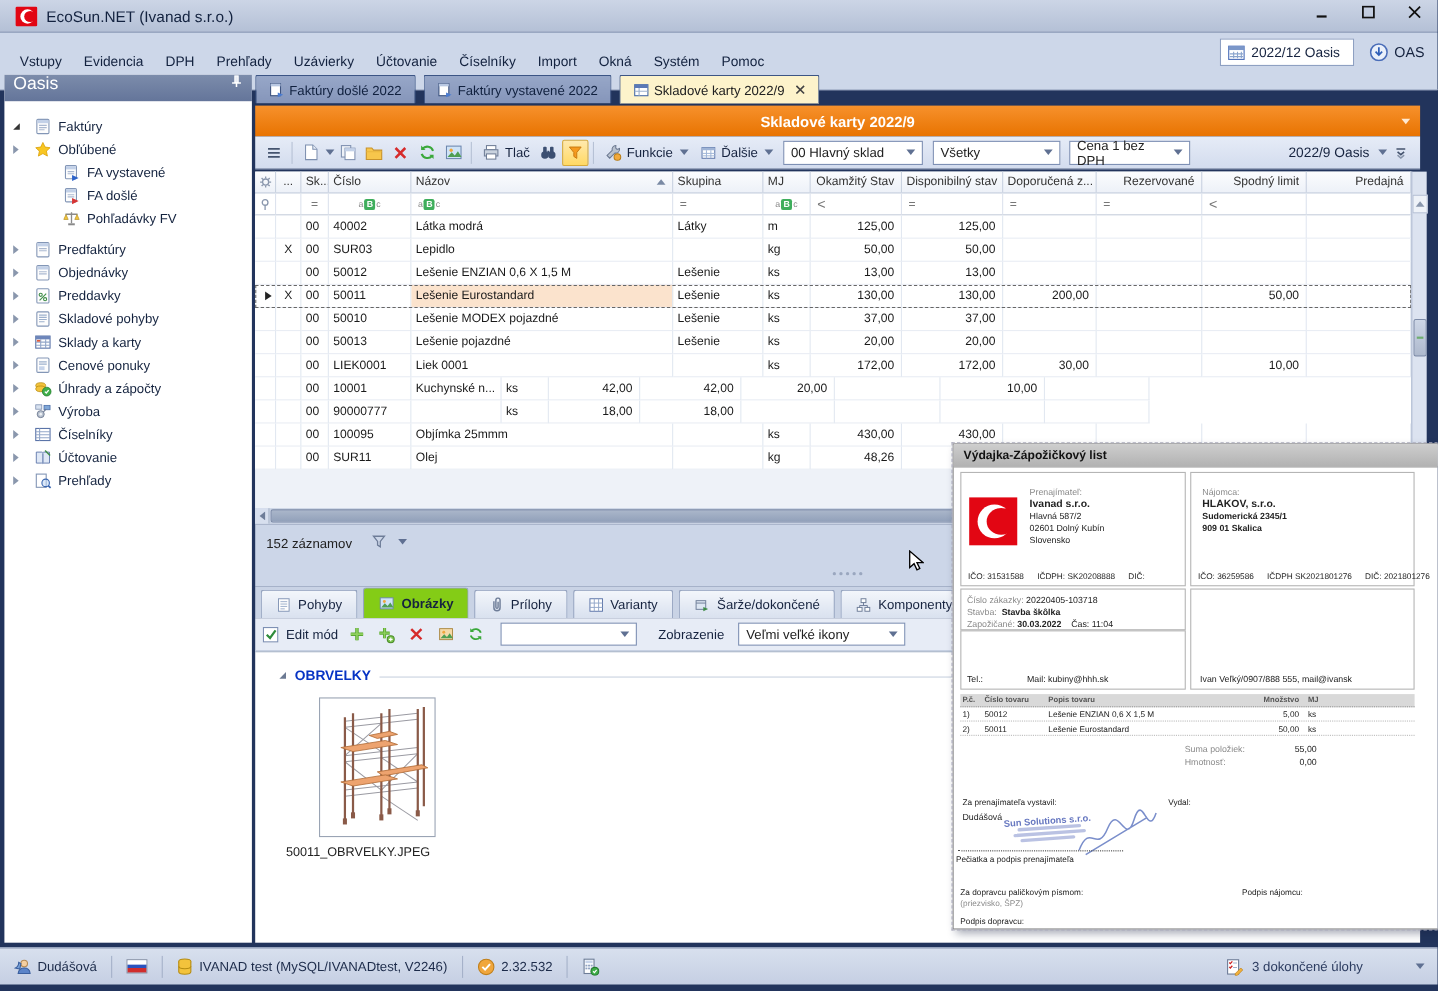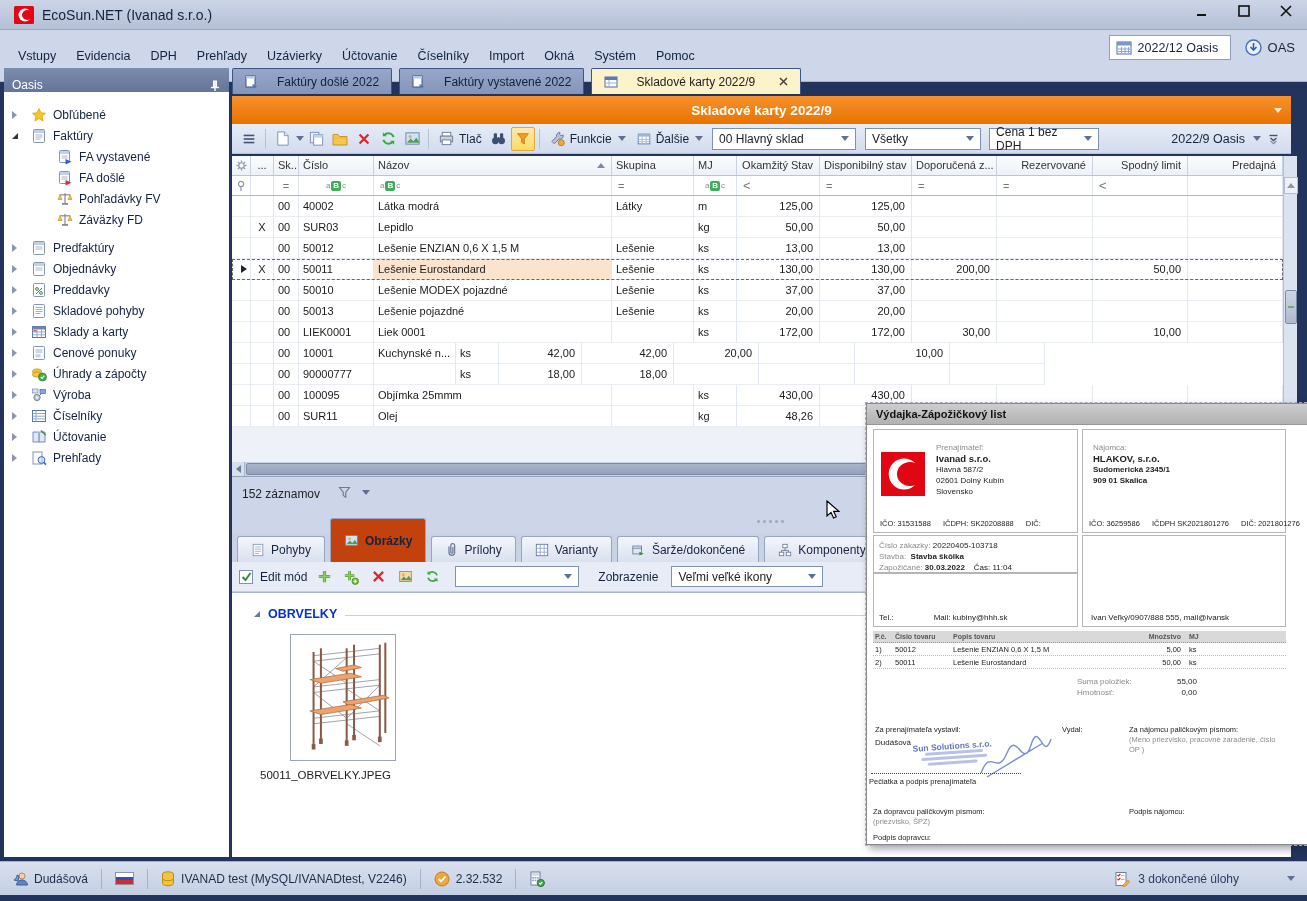--- a/index.html
+++ b/index.html
@@ -13,49 +13,49 @@
 #winbtns{position:absolute;right:14px;top:4px;display:flex;gap:28px;align-items:center}
 #winbtns .wb{width:14px;height:14px;display:flex;align-items:center;justify-content:center;cursor:default}
 
 #menubar{position:absolute;left:0;top:30px;width:1307px;height:52px;background:#cdd7e9;display:flex;align-items:center;padding:0 8px;border-bottom:1px solid #a9b5cc}
 .mitem{padding:5px 10px;font-size:12.5px;color:#13223f;cursor:default}
 #menu-right{position:absolute;right:12px;top:5px;display:flex;align-items:center;gap:14px}
 #period-box{display:flex;align-items:center;gap:6px;background:#fff;border:1px solid #8ea0c2;width:122px;height:25px;padding:0 6px;font-size:12.5px}
 #oas-btn{display:flex;align-items:center;gap:6px;font-size:13px}
 
 #sidebar{position:absolute;left:4px;top:68px;width:225px;height:789px;background:#fff;display:flex;flex-direction:column}
-#sidebar-header{height:24px;background:linear-gradient(#7c8cab,#64759a);color:#fff;display:flex;align-items:flex-end;padding:0 8px;font-size:12px}
+#sidebar-header{height:24px;background:linear-gradient(#7c8cab,#64759a);color:#fff;display:flex;align-items:flex-start;padding:0 8px;font-size:16px}
 #sidebar-header .pin{margin-left:auto}
 #tree{padding-top:12px}
 .titem{display:flex;align-items:center;height:21px;padding-left:8px;font-size:12px;color:#14233f;cursor:default;white-space:nowrap}
 .titem .exp{width:13px;display:flex;flex:none}
 .exp.right::before{content:"";border-left:5px solid #8a97ad;border-top:4px solid transparent;border-bottom:4px solid transparent}
 .exp.down::before{content:"";border-bottom:6px solid #333;border-left:6px solid transparent}
 .titem.child{padding-left:47px}
 .tico{width:16px;height:16px;margin:0 6px 0 6px;flex:none}
 .titem.boldlbl .tlabel{font-weight:normal}
 .gap-before{margin-top:7px}
 
 #content{position:absolute;left:232px;top:68px;width:1065px;height:789px}
 #tabstrip{position:absolute;left:0;top:0;width:1065px;height:26px;display:flex;gap:7px}
-.ttab{display:flex;align-items:center;gap:18px;padding:0 12px;font-size:12px;background:linear-gradient(#97a7c8,#8595ba);color:#10203e;border:1px solid #3c5档;border:1px solid #3c5585;border-bottom:none;border-radius:2px 2px 0 0;cursor:default}
+.ttab{display:flex;align-items:center;gap:4px;padding:0 12px;font-size:12px;background:linear-gradient(#97a7c8,#8595ba);color:#10203e;border:1px solid #3c5档;border:1px solid #3c5585;border-bottom:none;border-radius:2px 2px 0 0;cursor:default}
 .ttab.active{background:#fdf3cb;color:#222}
 .ttab .close{margin-left:6px}
 #orange{position:absolute;left:0;top:28px;width:1059px;height:28px;background:linear-gradient(#f7912c,#e87300);color:#fff;font-weight:bold;font-size:13.5px;display:flex;align-items:center;justify-content:center}
 #orange .odd{position:absolute;right:9px;top:12px;border-left:4px solid transparent;border-right:4px solid transparent;border-top:5px solid #ffe9d2}
 
 #toolbar{position:absolute;left:0;top:56px;width:1059px;height:30px;background:linear-gradient(#e6ecf7,#d3dcee);display:flex;align-items:center;padding:0 5px;border-bottom:1px solid #b4bfd4}
 .tbtn{width:24px;height:24px;display:flex;align-items:center;justify-content:center;border-radius:2px;cursor:default;flex:none}
 .tbtn.labelled{width:auto;padding:0 5px;gap:4px;font-size:12px;color:#16233f}
 .tbtn.hl{background:linear-gradient(#ffe9ad,#ffd965);border:1px solid #d8ab3a}
 .tsep{width:1px;height:20px;background:#b6c1d5;margin:0 4px;flex:none}
 .ddarr{border-left:4px solid transparent;border-right:4px solid transparent;border-top:5px solid #5f7092;margin-left:2px}
 .combo{background:#fff;border:1px solid #7e90b4;height:22px;display:flex;align-items:center;padding:0 6px;font-size:12px;color:#222;cursor:default}
 .combo .ddarr{margin-left:auto}
-#tb-warehouse{width:144px;margin-left:4px}
+#tb-warehouse{width:127px;margin-left:4px}
 #tb-scope{width:116px;margin-left:9px}
 #tb-price{width:110px;margin-left:8px}
 #tb-period{margin-left:auto;display:flex;align-items:center;gap:6px;font-size:12.5px;color:#16233f;padding-right:6px}
 
 #grid{position:absolute;left:0;top:88px;width:1051px;height:321px;background:#eef2f8;border-bottom:1px solid #93a2bd}
 .grow,.ghead,.gfilter{display:flex;width:1051px}
 .ghead{height:20px;background:linear-gradient(#fbfcfe,#edf1f8);border-bottom:1px solid #b9c4d6}
 .ghead .c{border-right:1px solid #c9d2e0;font-size:11px;color:#333;line-height:19px;padding:0 4px;overflow:hidden;white-space:nowrap;position:relative}
 .gfilter{height:20px;background:#fff;border-bottom:1px solid #aab6ca}
 .gfilter .c{border-right:1px solid #dde3ee;display:flex;align-items:center;justify-content:center;font-size:11px;color:#777;overflow:hidden}
@@ -97,21 +97,21 @@
 #vscroll .thumb::after{content:"";position:absolute;left:2px;right:2px;top:15px;height:2px;background:#6fae6f}
 
 #gridfooter{position:absolute;left:0;top:409px;width:1065px;height:56px;background:#ccd6e8}
 #gridfooter .cnt{position:absolute;left:10px;top:10px;font-size:12px;color:#222}
 #gridfooter .ffun{position:absolute;left:105px;top:8px;display:flex;align-items:center;gap:8px}
 #splitdots{position:absolute;left:525px;top:43px;display:flex;gap:3px}
 #splitdots i{width:3px;height:3px;background:#9aa7bf;border-radius:50%}
 
 #btabs{position:absolute;left:0;top:465px;width:1065px;height:29px;background:#c9d3e5;display:flex;align-items:flex-end;padding-left:5px;gap:5px}
 .btab{display:flex;align-items:center;gap:6px;height:26px;padding:0 13px;font-size:12px;color:#16233f;background:linear-gradient(#f3f6fb,#d9e1ef);border:1px solid #97a5c0;border-bottom:none;border-radius:3px 3px 0 0;cursor:default;white-space:nowrap}
-.btab.active{background:#c2410c;font-weight:bold;height:44px}
+.btab.active{background:#84cc16;font-weight:bold;height:28px}
 
 #editbar{position:absolute;left:0;top:494px;width:1065px;height:30px;background:#e7ecf6;border-bottom:1px solid #c3cee0;display:flex;align-items:center;padding:0 7px;gap:7px}
 #editbar .cb{width:14px;height:14px;background:#fff;border:1px solid #7e90b4;display:flex;align-items:center;justify-content:center}
 #editbar .eico{width:20px;height:20px;display:flex;align-items:center;justify-content:center}
 #combo-img{width:124px;height:21px;margin-left:6px}
 #lbl-zobraz{margin-left:12px;color:#16233f}
 #combo-view{width:152px;height:21px;margin-left:6px}
 
 #gallery{position:absolute;left:0;top:524px;width:1059px;height:265px;background:#fff;border-top:1px solid #aab6ca}
 #gal-head{position:absolute;left:22px;top:14px;right:14px;display:flex;align-items:center;gap:8px}
@@ -245,37 +245,37 @@
   <div id="sidebar-header">
     <span>Oasis</span>
     <svg class="pin" width="12" height="12" viewBox="0 0 12 12">
         <rect x="4.5" y="1" width="3" height="6" fill="#e8ecf4" stroke="#fff"></rect>
         <line x1="2" y1="7.5" x2="10" y2="7.5" stroke="#fff" stroke-width="1.4"></line>
         <line x1="6" y1="7.5" x2="6" y2="11" stroke="#fff" stroke-width="1.4"></line>
       </svg>
   </div>
   <div id="tree">
     <div class="titem">
-        <span class="exp right"></span>
-        <svg class="tico" viewBox="0 0 16 16">
-          <path d="M8 1.5l2 4.2 4.5.6-3.3 3.1.9 4.5L8 11.6l-4.1 2.3.9-4.5L1.5 6.3 6 5.7z" fill="#f8c623" stroke="#d99d00" stroke-width=".7"></path>
-        </svg>
-        <span class="tlabel">Obľúbené</span>
-      </div>
-    <div class="titem">
         <span class="exp down"></span>
         <svg class="tico" viewBox="0 0 16 16">
           <rect x="2.5" y="1.5" width="11" height="13" rx="1" fill="#fdfdfd" stroke="#8396b6"></rect>
           <rect x="3" y="2" width="10" height="3" fill="#c3d1e8"></rect>
           <line x1="4.5" y1="7" x2="11.5" y2="7" stroke="#aab8d0"></line>
           <line x1="4.5" y1="9" x2="11.5" y2="9" stroke="#aab8d0"></line>
           <line x1="4.5" y1="11" x2="9.5" y2="11" stroke="#aab8d0"></line>
         </svg>
         <span class="tlabel">Faktúry</span>
       </div>
+    <div class="titem">
+        <span class="exp right"></span>
+        <svg class="tico" viewBox="0 0 16 16">
+          <path d="M8 1.5l2 4.2 4.5.6-3.3 3.1.9 4.5L8 11.6l-4.1 2.3.9-4.5L1.5 6.3 6 5.7z" fill="#f8c623" stroke="#d99d00" stroke-width=".7"></path>
+        </svg>
+        <span class="tlabel">Obľúbené</span>
+      </div>
     <div class="titem child boldlbl">
         <svg class="tico" viewBox="0 0 16 16">
           <rect x="2.5" y="1.5" width="10" height="12" rx="1" fill="#fdfdfd" stroke="#8396b6"></rect>
           <rect x="3" y="2" width="9" height="3" fill="#c3d1e8"></rect>
           <line x1="4.5" y1="7" x2="10.5" y2="7" stroke="#aab8d0"></line>
           <line x1="4.5" y1="9" x2="10.5" y2="9" stroke="#aab8d0"></line>
           <path d="M8.5 10l6 2.8-6 2.8z" fill="#2e63c9"></path>
         </svg>
         <span class="tlabel">FA vystavené</span>
       </div>
@@ -291,30 +291,20 @@
       </div>
     <div class="titem child">
         <svg class="tico" viewBox="0 0 16 16">
           <line x1="8" y1="2" x2="8" y2="12" stroke="#8a8a8a" stroke-width="1.2"></line>
           <line x1="2.5" y1="3.8" x2="13.5" y2="3.8" stroke="#8a8a8a" stroke-width="1.2"></line>
           <path d="M1 8.5h4L3 4z" fill="#f5c63c" stroke="#b08c1e" stroke-width=".6"></path>
           <path d="M11 8.5h4L13 4z" fill="#f5c63c" stroke="#b08c1e" stroke-width=".6"></path>
           <rect x="5" y="12" width="6" height="1.8" fill="#8a8a8a"></rect>
         </svg>
         <span class="tlabel">Pohľadávky FV</span>
-      </div>
-    <div class="titem child">
-        <svg class="tico" viewBox="0 0 16 16">
-          <line x1="8" y1="2" x2="8" y2="12" stroke="#8a8a8a" stroke-width="1.2"></line>
-          <line x1="2.5" y1="3.8" x2="13.5" y2="3.8" stroke="#8a8a8a" stroke-width="1.2"></line>
-          <path d="M1 8.5h4L3 4z" fill="#f5c63c" stroke="#b08c1e" stroke-width=".6"></path>
-          <path d="M11 8.5h4L13 4z" fill="#f5c63c" stroke="#b08c1e" stroke-width=".6"></path>
-          <rect x="5" y="12" width="6" height="1.8" fill="#8a8a8a"></rect>
-        </svg>
-        <span class="tlabel">Záväzky FD</span>
       </div>
     <div class="titem gap-before">
         <span class="exp right"></span>
         <svg class="tico" viewBox="0 0 16 16">
           <rect x="2.5" y="1.5" width="11" height="13" rx="1" fill="#fdfdfd" stroke="#8396b6"></rect>
           <rect x="3" y="2" width="10" height="3" fill="#c3d1e8"></rect>
           <line x1="4.5" y1="7" x2="11.5" y2="7" stroke="#aab8d0"></line>
           <line x1="4.5" y1="9" x2="11.5" y2="9" stroke="#aab8d0"></line>
         </svg>
         <span class="tlabel">Predfaktúry</span>
@@ -1097,21 +1087,20 @@
     <div id="d-suma">
         <span class="dlab">Suma položiek:</span>
         <span>55,00</span>
       </div>
     <div id="d-hmot">
         <span class="dlab">Hmotnosť:</span>
         <span>0,00</span>
       </div>
     <div id="d-sig1" class="dsm">Za prenajímateľa vystavil:</div>
     <div id="d-vydal" class="dsm">Vydal:</div>
-    <div id="d-naj" class="dsm"><span>Za nájomcu paličkovým písmom:</span><br><span class="dlab">(Meno priezvisko, pracovné zaradenie, číslo OP )</span></div>
     <div id="d-dudas">Dudášová</div>
     <div id="stamp">
       <div class="s1">Sun Solutions s.r.o.</div>
       <div class="sl" style="width:58px;margin-left:12px"></div>
       <div class="sl" style="width:66px;margin-left:8px"></div>
       <div class="sl" style="width:50px;margin-left:14px"></div>
     </div>
     <svg id="signature" width="78" height="48" viewBox="0 0 78 48">
         <path d="M4 40C14 14 20 44 30 20S46 38 54 12 66 30 74 6M10 44l56-34" fill="none" stroke="#7a8ecb" stroke-width="1.4"></path>
       </svg>

